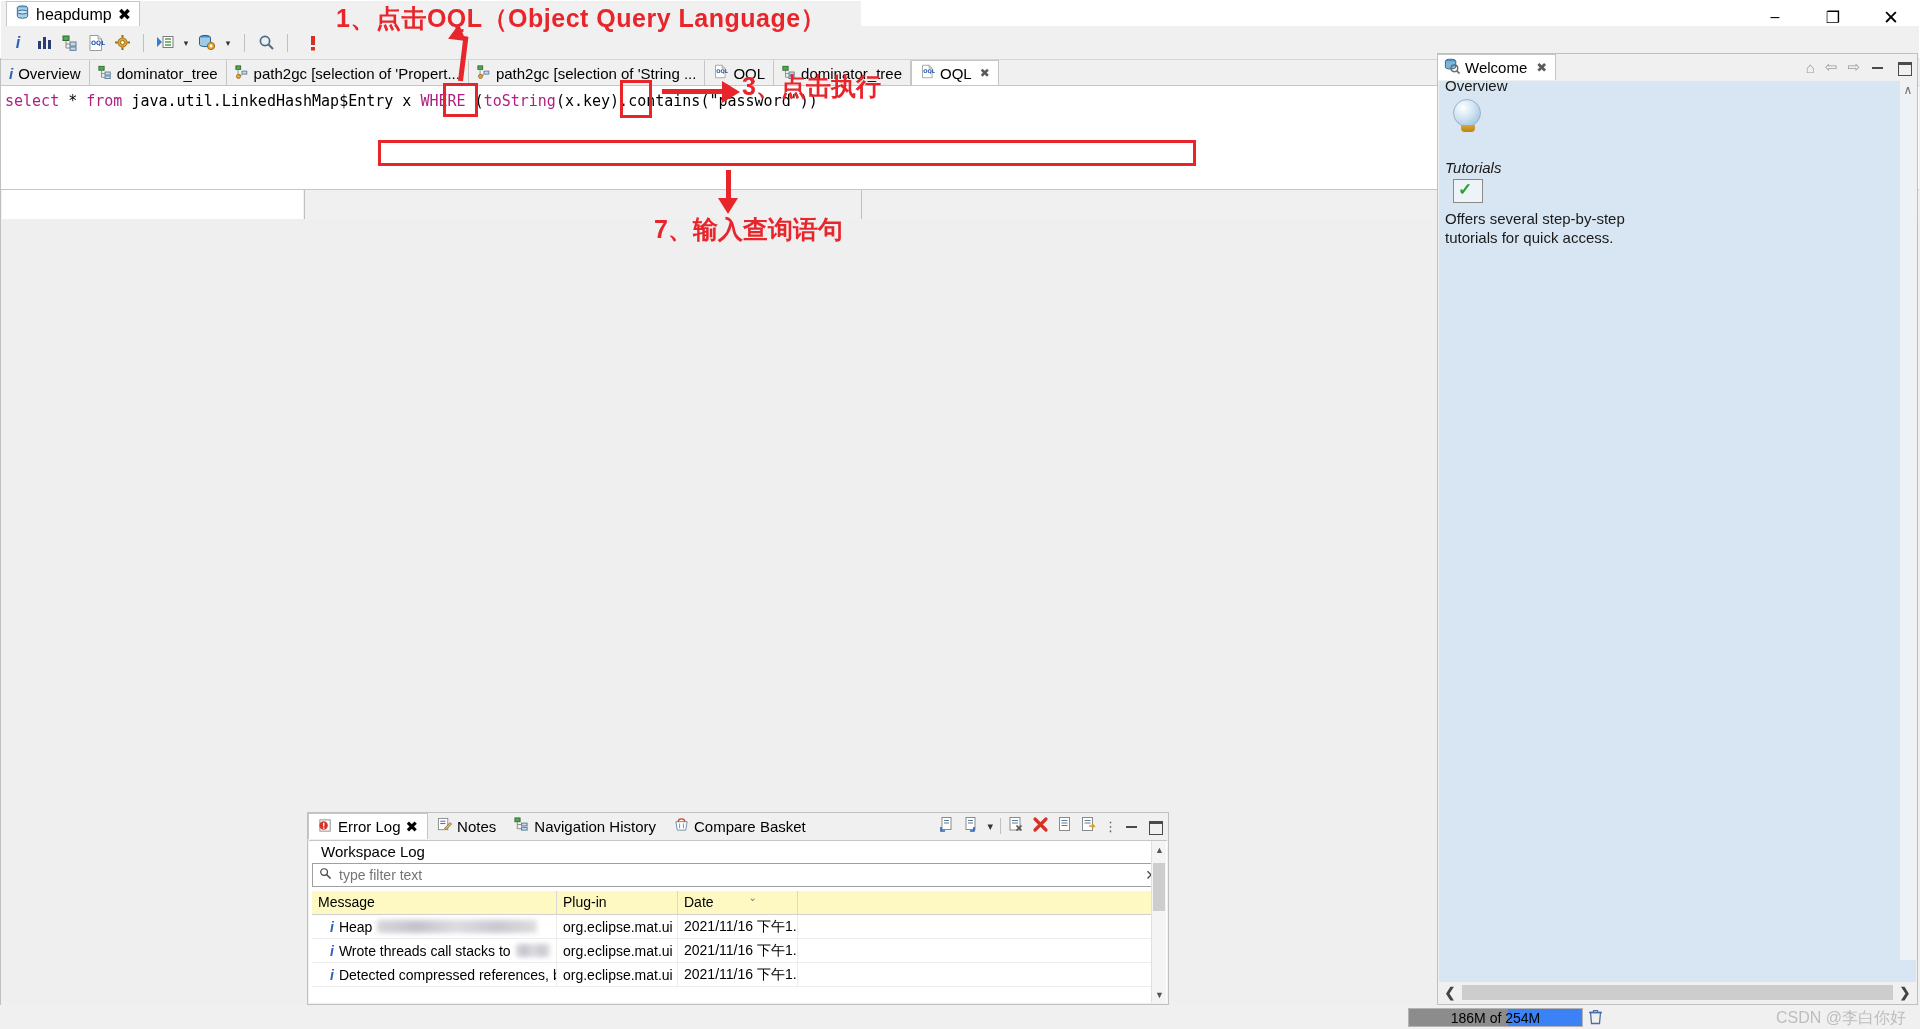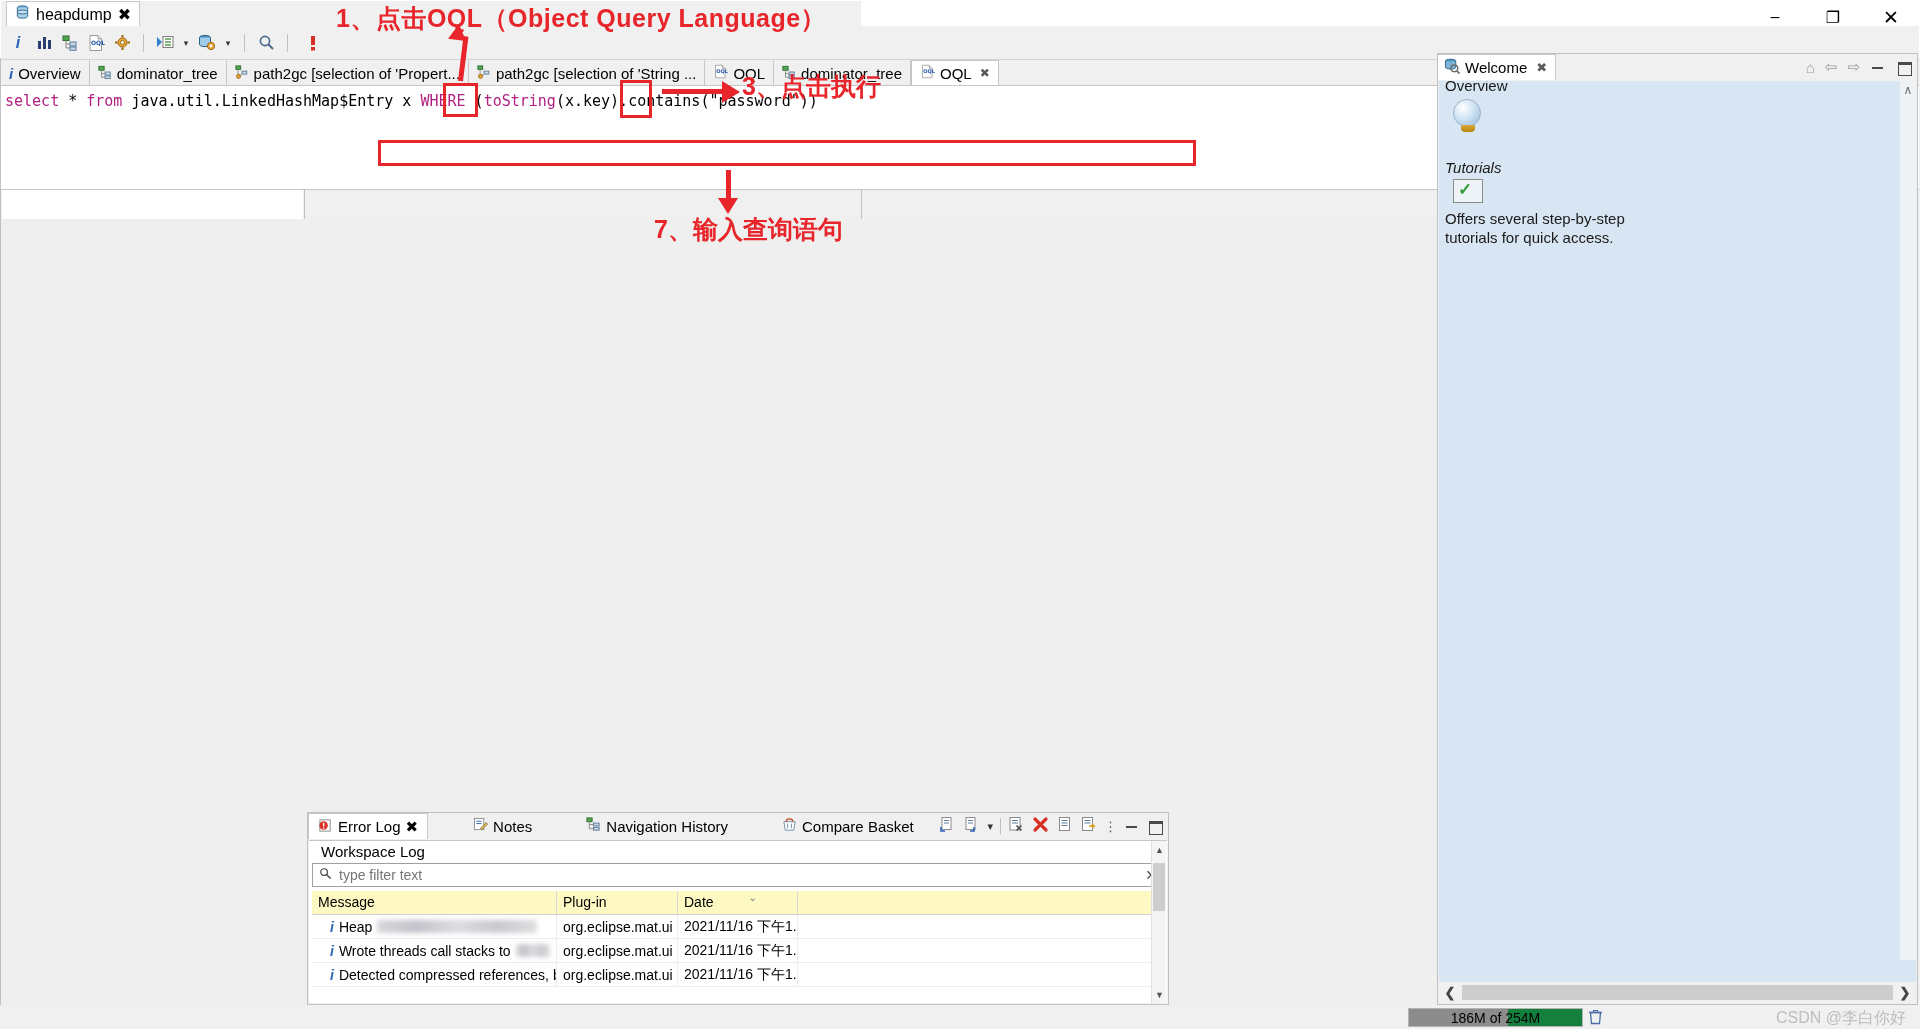--- a/index.html
+++ b/index.html
@@ -104,21 +104,21 @@
     padding: 5px 4px 0 4px; white-space:nowrap; overflow:hidden;
   }
   .oql-kw { color:#b02080; }
   .oql-plain { color:#000; }
   .oql-editor .line { line-height: 20px; }
 
   .oql-result { position:absolute; left:1px; top:219px; right:1px; bottom:1px; background:#efefef;}
 
   
   #bottompane { left: 307px; top: 812px; width: 862px; height: 193px; }
-  .bp-tabrow { position:relative; height:26px; background:#f0f0f0; display:flex; align-items:stretch;gap:36px;}
+  .bp-tabrow { position:relative; height:26px; background:#f0f0f0; display:flex; align-items:stretch;}
   .bp-tab { display:flex; align-items:center; gap:5px; padding:0 9px; font-size:15px; background:#f0f0f0;}
   .bp-tab.active { background:#fff; border:1px solid #c6c6c6; border-bottom:none;}
   .bp-tools { position:absolute; right:5px; top:3px; display:flex; align-items:center; gap:7px;}
   .bp-body { position:absolute; left:1px; top:27px; right:1px; bottom:1px; background:#fff; border-top:1px solid #c6c6c6;}
   .ws-log { font-size:15px; padding: 2px 4px 3px 12px; }
   .filterbox {
     margin: 0 3px; height:24px; border:1px solid #a0a0a0; background:#fff;
     display:flex; align-items:center; gap:5px; padding: 0 6px; font-size:14px; color:#333;
   }
   .filter-clear { margin-left:auto; color:#444; font-size:14px;}
@@ -156,21 +156,21 @@
   .wc-hscroll .track { flex:1; height:15px; background:#cdcdcd; margin: 0 1px;}
   .wc-tools { position:absolute; right:5px; top:4px; display:flex; align-items:center; gap:10px; color:#9a9a9a; font-size:15px;}
 
   
   .left-hscroll { position:absolute; left:0; bottom:24px; width:305px; height:22px; background:#f0f0f0; display:flex; align-items:center; border:1px solid #c0c0c0; border-top:none;}
   .left-hscroll .arw { width:20px; text-align:center; font-size:12px; color:#333;}
   .left-hscroll .track { flex:1; height:14px; background:#cdcdcd; margin:0 1px;}
 
   
   .statusbar { position:absolute; left:0; bottom:0; width:1920px; height:24px; background:#f0f0f0; display:flex; align-items:center;}
-  .heapstatus { position:absolute; left:1408px; top:3px; width:175px; height:19px; border:1px solid #b4b4b4; background:#15803d;}
+  .heapstatus { position:absolute; left:1408px; top:3px; width:175px; height:19px; border:1px solid #b4b4b4; background:#3b82f6;}
   .heapstatus .fill { position:absolute; left:0; top:0; bottom:0; width:100px; background:#8c8c8c;}
   .heapstatus .txt { position:absolute; left:0; right:0; top:1px; text-align:center; font-size:14px; color:#000;}
   .trash { position:absolute; left:1588px; top:4px; font-size:15px; color:#4b6ea8;}
   .csdn-mark { position:absolute; right:14px; top:3px; font-size:16px; color:#bdbdbd;}
 
   
   .anno { position:absolute; color:#e8252a; font-weight:bold; }
   .anno-t1 { left:336px; top:2px; font-size:25px; letter-spacing:.5px; white-space:nowrap;}
   .anno-t2 { left:654px; top:213px; font-size:25px; white-space:nowrap;}
   .anno-t3 { left:742px; top:70px; font-size:25px; white-space:nowrap;}

